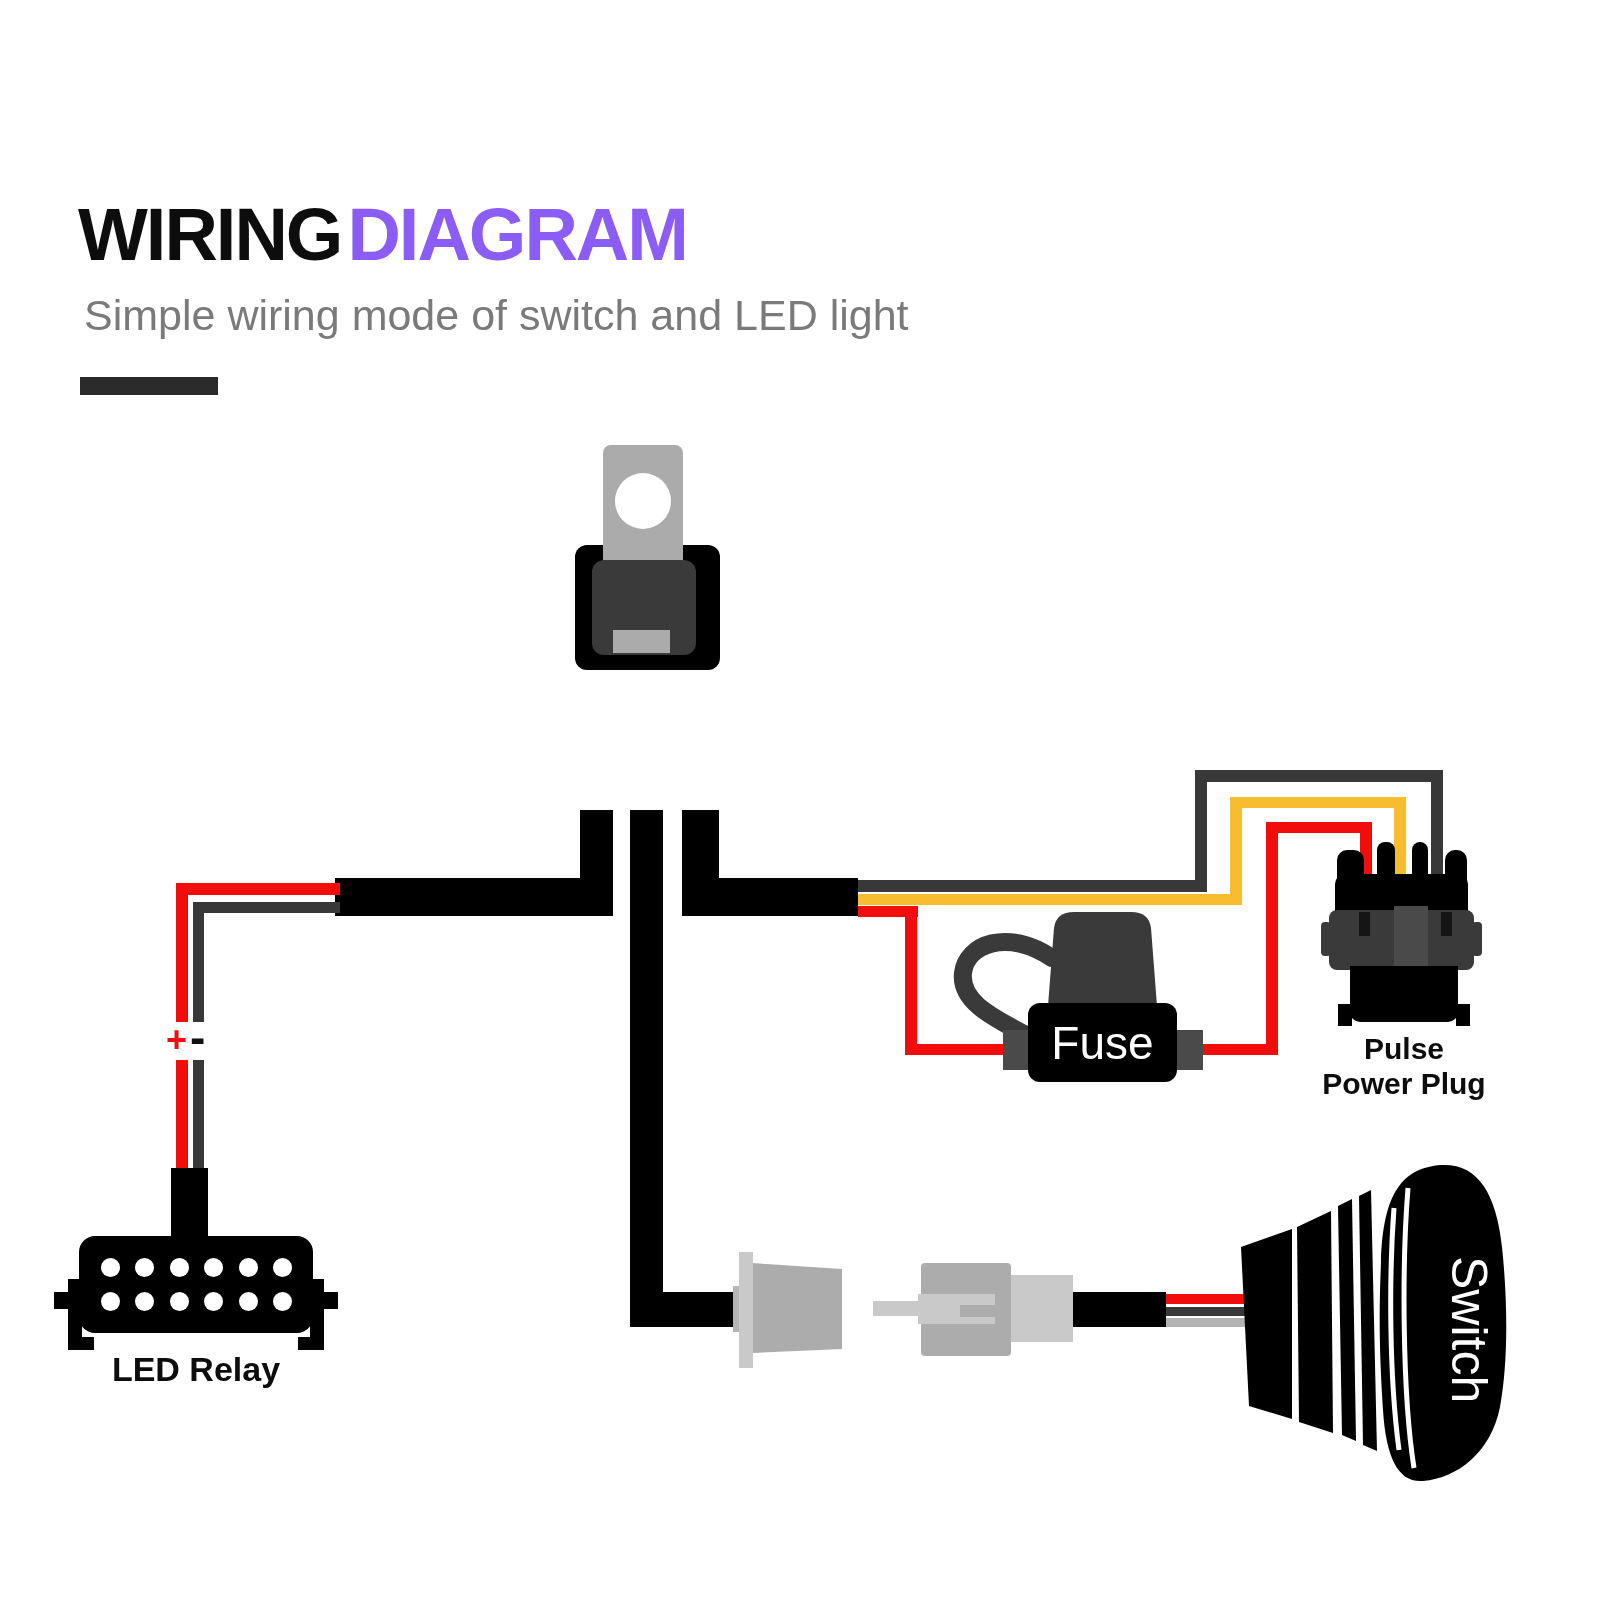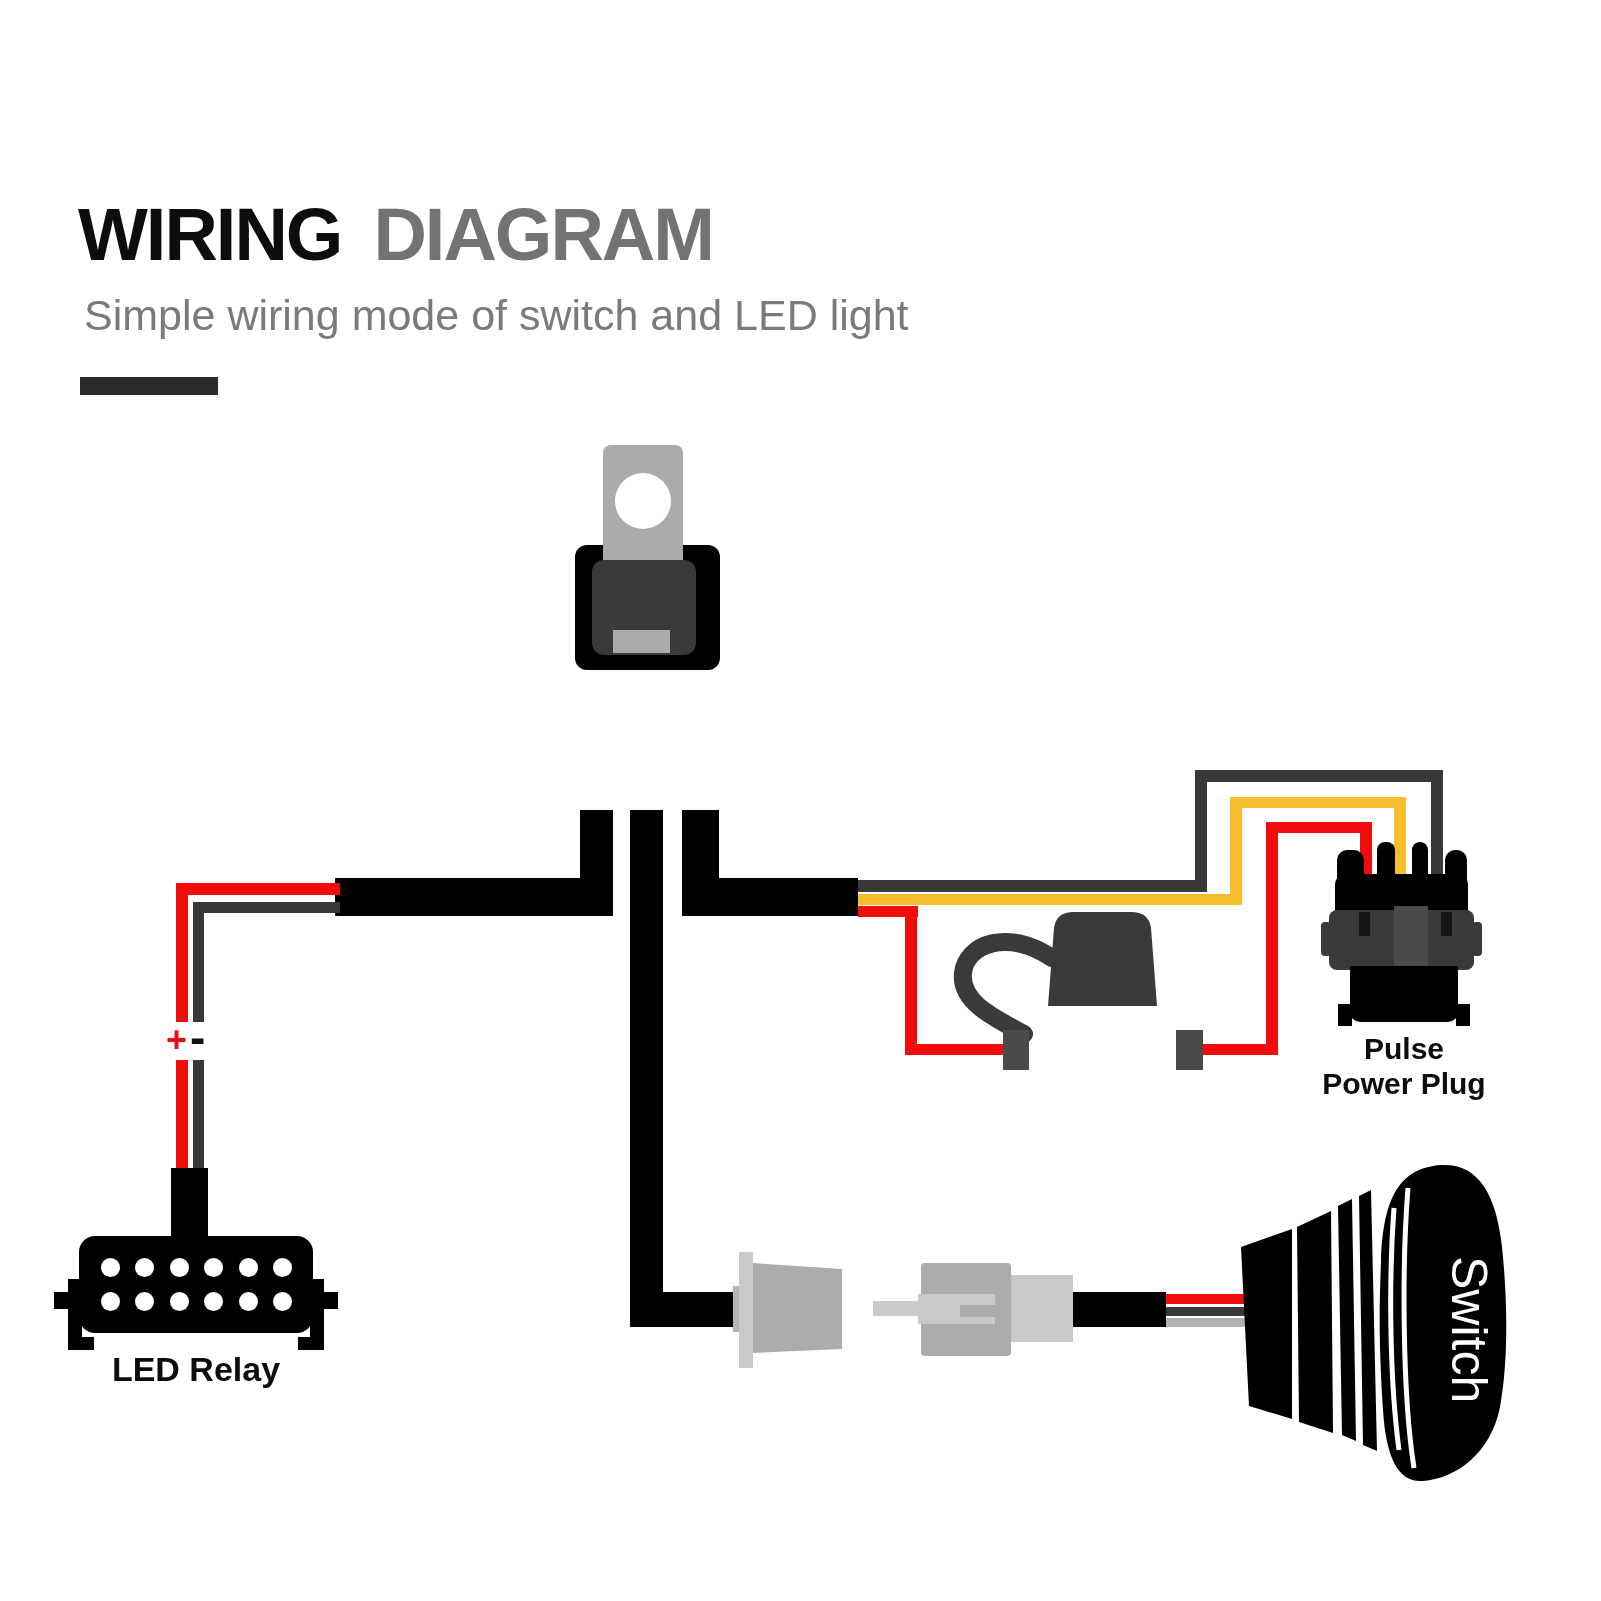--- a/index.html
+++ b/index.html
@@ -7,22 +7,22 @@
           font-family:"Liberation Sans",sans-serif;}
   .wire{position:absolute;z-index:5;}
   .comp{position:absolute;z-index:10;}
   .under{position:absolute;z-index:9;}
   .lbl{position:absolute;z-index:20;color:#0d0d0d;}
   #shape-layer{position:absolute;left:0;top:0;z-index:8;pointer-events:none;}
 
   
   .title{position:absolute;left:78px;top:192px;font-size:74px;font-weight:800;
          letter-spacing:-2px;white-space:nowrap;color:#0d0d0d;z-index:20;}
-  .title .accent{color:#737373;}
-  .title .primary{margin-right:32px;}
+  .title .accent{color:#8b5cf6;}
+  .title .primary{margin-right:6px;}
   .subtitle{position:absolute;left:84px;top:291px;font-size:43px;color:#7a7a7a;
             white-space:nowrap;z-index:20;}
   .title-bar{position:absolute;left:80px;top:377px;width:138px;height:18px;background:#2b2b2b;z-index:20;}
 
   
   .boxlabel{display:flex;align-items:center;justify-content:center;color:#fff;}
   .relay-body{left:558px;top:672px;width:178px;height:138px;background:#3a3a3a;border-radius:10px;font-size:52px;}
   .fuse-body{left:1028px;top:1003px;width:149px;height:79px;background:#000;border-radius:12px;font-size:46px;}
   .plug-label{left:1294px;top:1031px;width:220px;text-align:center;font-weight:bold;font-size:30px;line-height:35px;}
   .led-label{left:76px;top:1350px;width:240px;text-align:center;font-weight:bold;font-size:34px;}
@@ -127,20 +127,23 @@
     <div style="position:absolute;left:125px;top:56px;width:19px;height:19px;background:#fff;border-radius:50%;"></div>
     <div style="position:absolute;left:160px;top:56px;width:19px;height:19px;background:#fff;border-radius:50%;"></div>
     <div style="position:absolute;left:194px;top:56px;width:19px;height:19px;background:#fff;border-radius:50%;"></div>
   </div>
   <div class="lbl led-label">LED Relay</div>
   <div class="lbl plus-mark">+</div>
   <div class="lbl minus-mark">-</div>
 
   <div class="under" style="left:1003px;top:1030px;width:26px;height:40px;background:#4a4a4a;"></div>
   <div class="under" style="left:1176px;top:1030px;width:27px;height:40px;background:#4a4a4a;"></div>
+  <div class="comp boxlabel fuse-body">
+    <span>Fuse</span>
+  </div>
 
   <div class="comp" style="left:1337px;top:850px;width:27px;height:36px;background:#000;border-radius:10px 10px 0 0;"></div>
   <div class="comp" style="left:1377px;top:842px;width:18px;height:34px;background:#000;border-radius:8px 8px 0 0;"></div>
   <div class="comp" style="left:1412px;top:842px;width:16px;height:34px;background:#000;border-radius:8px 8px 0 0;"></div>
   <div class="comp" style="left:1445px;top:850px;width:22px;height:36px;background:#000;border-radius:10px 10px 0 0;"></div>
   <div class="comp" style="left:1335px;top:874px;width:133px;height:42px;background:#000;border-radius:10px 10px 0 0;"></div>
   <div class="comp" style="left:1329px;top:910px;width:145px;height:60px;background:#3a3a3a;border-radius:8px;"></div>
   <div class="comp" style="left:1321px;top:922px;width:10px;height:34px;background:#3a3a3a;border-radius:4px;"></div>
   <div class="comp" style="left:1472px;top:922px;width:10px;height:34px;background:#3a3a3a;border-radius:4px;"></div>
   <div class="comp" style="left:1394px;top:906px;width:34px;height:64px;background:#4a4a4a;"></div>

